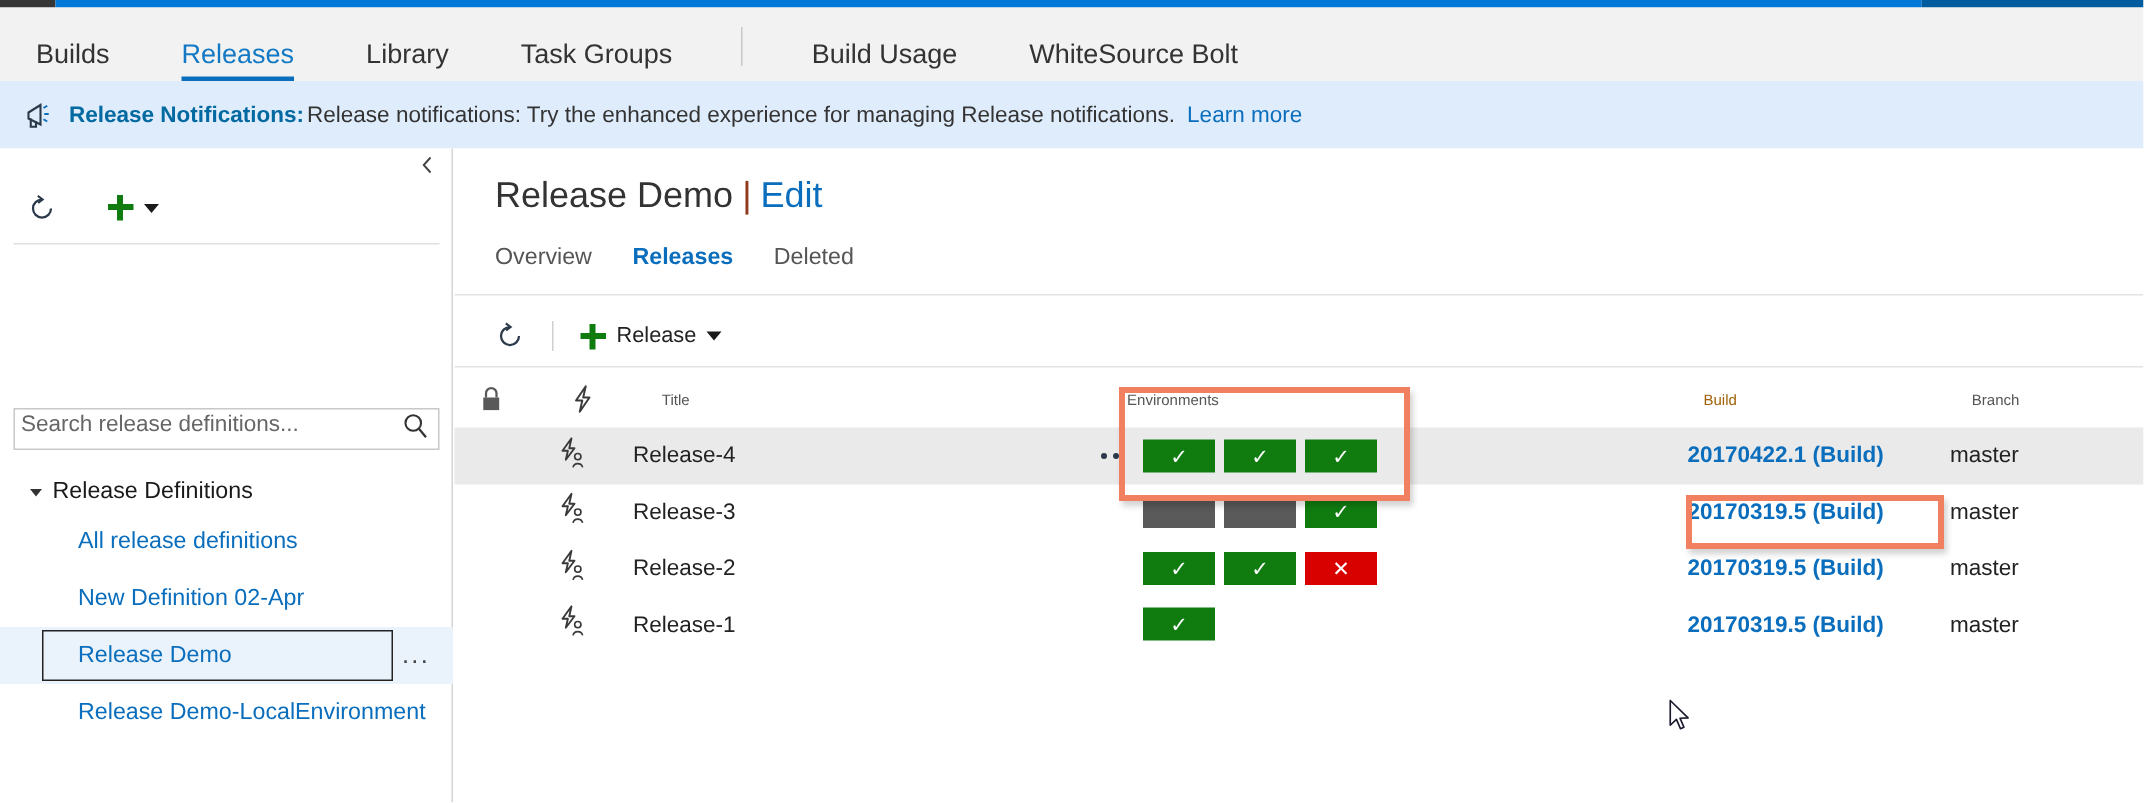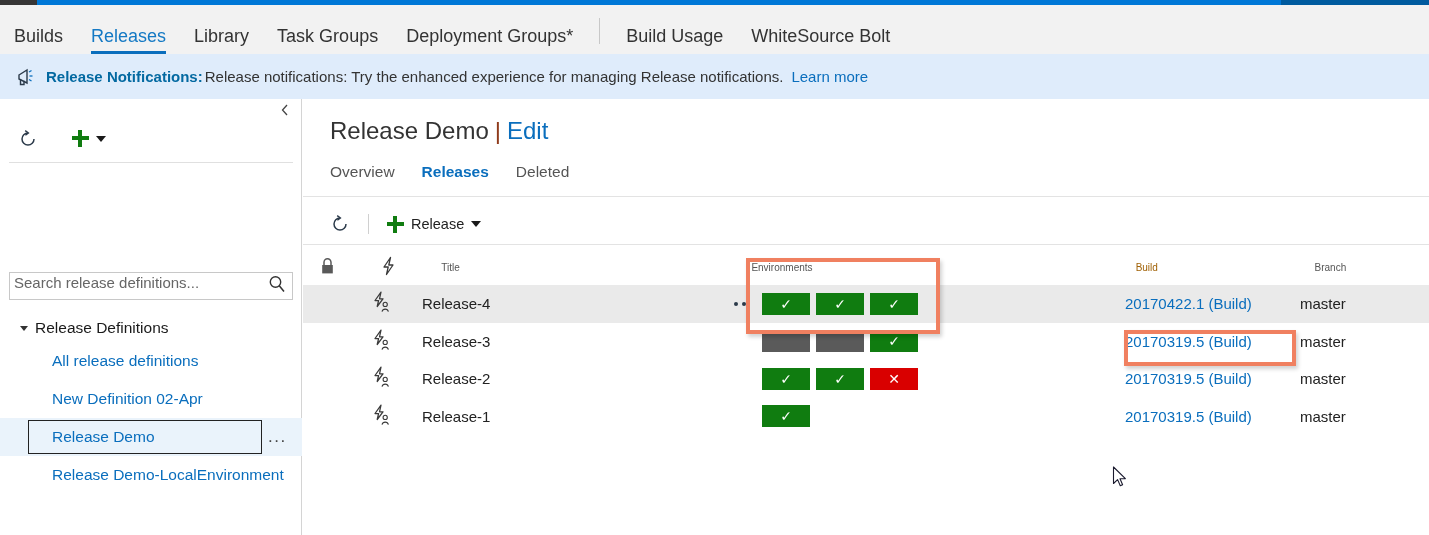--- a/index.html
+++ b/index.html
@@ -18,20 +18,22 @@
   .topbar { position:absolute; left:0; top:0; width:1429px; height:5px; display:flex; }
   .topbar .seg-dark  { width:37px;  background:#373636; }
   .topbar .seg-blue  { flex:1;      background:#0078d7; }
   .topbar .seg-blue2 { width:148px; background:#005b9f; }
 
   
   .hubnav {
     position:absolute; left:0; top:5px; width:1429px; height:49px;
     background:#f2f2f2;
     display:flex; align-items:flex-end;
+    padding-left:10px;
+    gap:20px;
   }
   .hub-item {
     position:relative;
     font-size:18px; color:#333333;
     padding: 0 14px 9px 14px;
     line-height:18px;
     white-space:nowrap;
     cursor:pointer;
   }
   .hub-item.active { color:#1479c4; }
@@ -190,21 +192,21 @@
   .env-dots { width:22px; display:flex; align-items:center; gap:4px; margin-right:6px; margin-left:14px;}
   .env-dots i { width:4px; height:4px; border-radius:50%; background:#2b3a4a; display:block; }
   .env-badge {
     width:48px; height:22px; margin-right:6px;
     display:flex; align-items:center; justify-content:center;
     color:#fff; font-size:14px; line-height:1;
   }
   .env-badge.ok   { background:#107c10; }
   .env-badge.fail { background:#d90000; }
   .env-badge.idle { background:#5a5a5a; }
-  .buildlink { cursor:pointer; }
+  .buildlink { cursor:pointer;font-weight:bold; }
 
   
   .hl {
     position:absolute; border:4px solid #f08060; pointer-events:none;
     box-shadow: 2px 3px 4px rgba(0,0,0,0.18);
   }
   #hl-env   { left:746px; top:258px; width:194px; height:76px; }
   #hl-build { left:1124px; top:330px; width:172px; height:36px; }
 
   
@@ -219,21 +221,20 @@
     <div class="seg-dark"></div>
     <div class="seg-blue"></div>
     <div class="seg-blue2"></div>
   </div>
 
   <div class="hubnav">
     <div class="hub-item">Builds</div>
     <div class="hub-item active">Releases</div>
     <div class="hub-item">Library</div>
     <div class="hub-item">Task Groups</div>
-    <div class="hub-item">Deployment Groups*</div>
     <div class="hub-sep"></div>
     <div class="hub-item">Build Usage</div>
     <div class="hub-item">WhiteSource Bolt</div>
   </div>
 
   <div class="notify">
     <span class="n-icon">
       <svg width="22" height="22" viewBox="0 0 22 22">
         <path d="M5 9 L13 4 L13 17 L5 13 Z" fill="none" stroke="#2b3a4a" stroke-width="1.4"></path>
         <path d="M6.5 13 L6.5 18.5 L10 18.5 L10 14.8" fill="none" stroke="#2b3a4a" stroke-width="1.4"></path>

